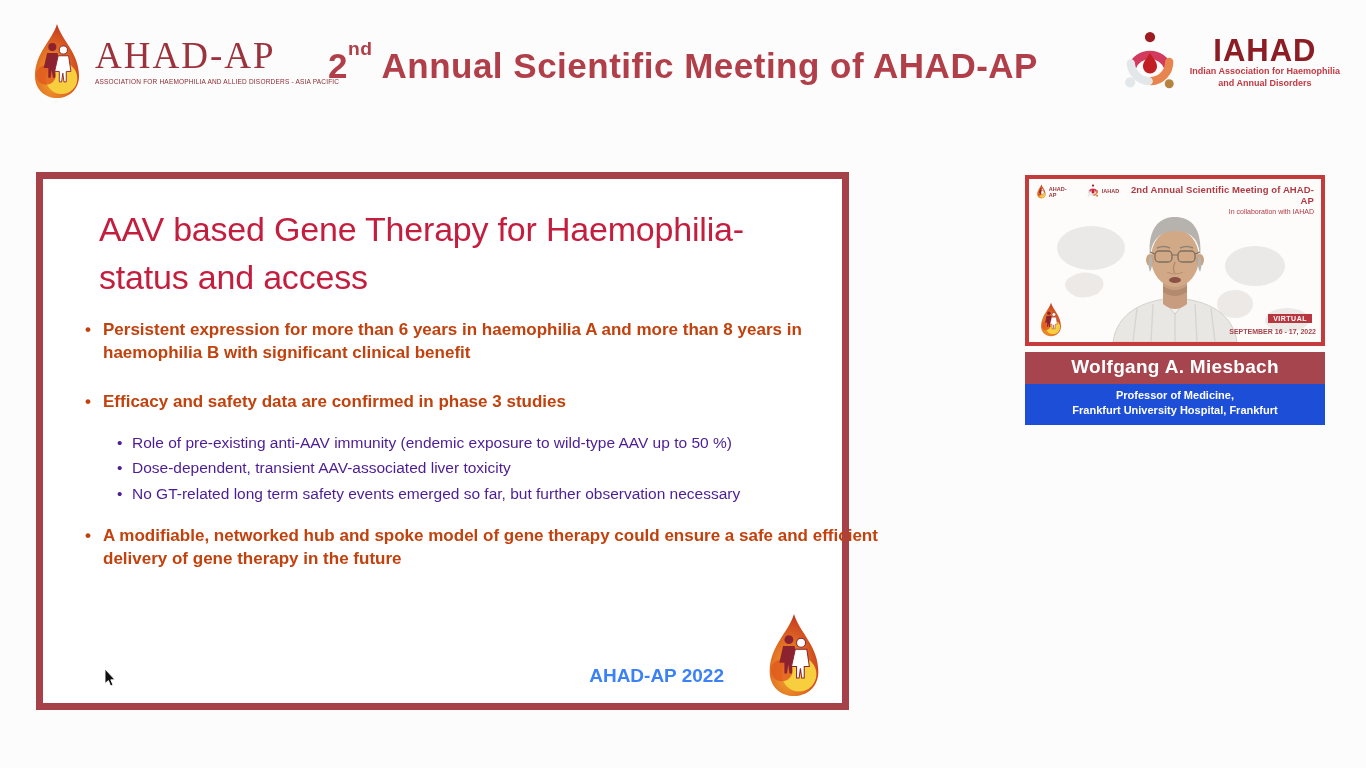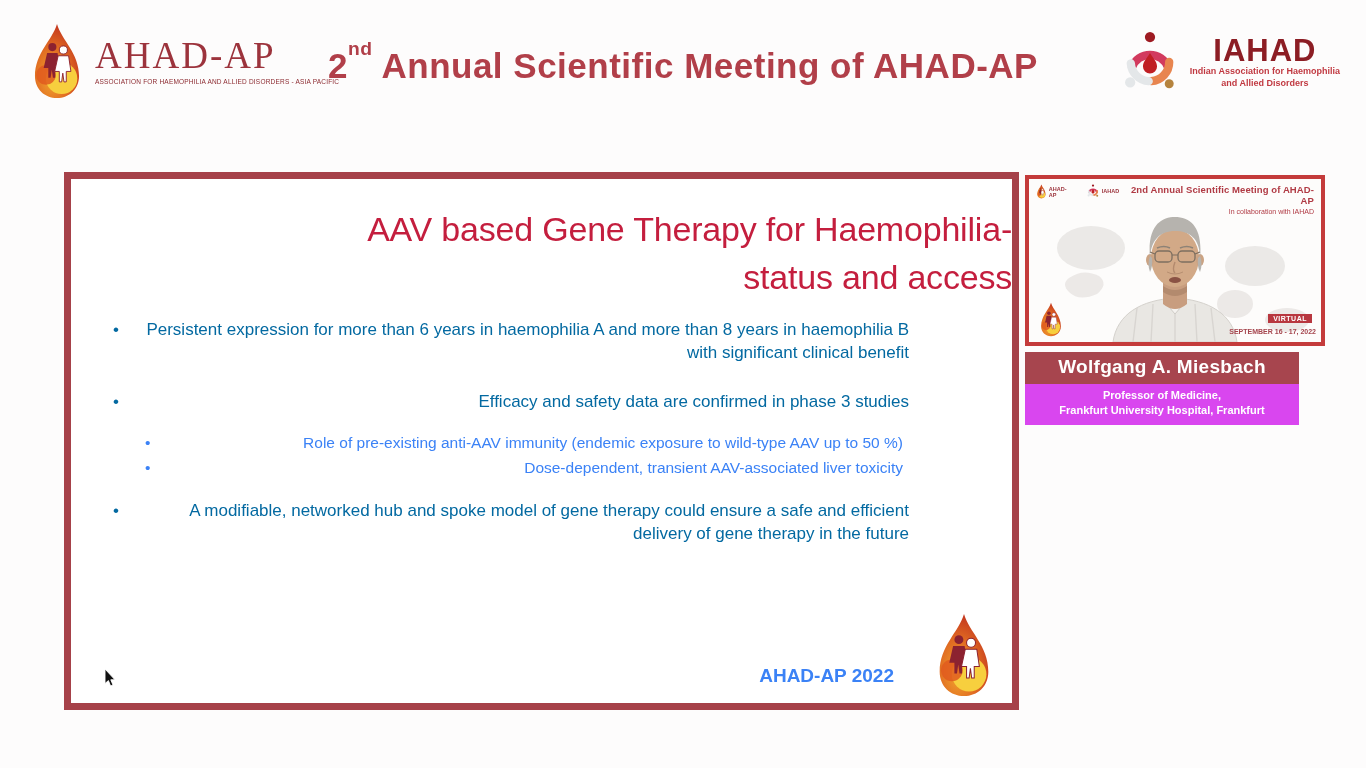--- a/index.html
+++ b/index.html
@@ -17,29 +17,29 @@
     font-size:35px; font-weight:bold; color:#b13f49; letter-spacing:0.5px; }
   .header-title sup { font-size:0.55em; position:relative; top:-0.55em; }
 
   .logo-iahad { position:absolute; right:26px; top:30px; display:flex; align-items:center; gap:8px; }
   .logo-iahad .mark { width:64px; height:64px; }
   .logo-iahad .txt { display:flex; flex-direction:column; align-items:center; }
   .logo-iahad .name { font-size:31px; font-weight:bold; color:#8c1d24; letter-spacing:1px; line-height:1; }
   .logo-iahad .tl { font-size:9px; font-weight:bold; color:#c13a42; line-height:1.3; text-align:left; }
 
   
-  .slide { position:absolute; left:64px; top:172px; width:955px; height:538px;
-    border:7px solid #a64149; background:#ffffff;text-align:right; }
+  .slide { position:absolute; left:36px; top:172px; width:813px; height:538px;
+    border:7px solid #a64149; background:#ffffff; }
   .slide-title { margin:26px 0 0 56px; font-size:34px; color:#c41e3e; line-height:1.42; letter-spacing:-0.2px; }
   .bullets { list-style:none; margin:16px 0 0 38px; width:800px; }
-  .bullets li { position:relative; padding-left:22px; color:#0369a1; font-weight:normal;
+  .bullets li { position:relative; padding-left:22px; color:#c2410c; font-weight:bold;
     font-size:17px; line-height:1.36; margin-bottom:26px; }
   .bullets li::before { content:"\2022"; position:absolute; left:4px; top:0; }
   .subbullets { list-style:none; margin:-6px 0 20px 72px; width:760px; }
-  .subbullets li { position:relative; padding-left:17px; color:#3b82f6; font-weight:normal;
+  .subbullets li { position:relative; padding-left:17px; color:#4c1d95; font-weight:normal;
     font-size:15.5px; line-height:1.32; margin-bottom:5px; }
   .subbullets li::before { content:"\2022"; position:absolute; left:2px; top:0; }
   .bullets.final li { margin-bottom:8px; }
   .slide-footer-text { position:absolute; right:118px; bottom:16px; font-size:19px; font-weight:bold; color:#3b82f6; }
   .slide-footer-drop { position:absolute; right:16px; bottom:4px; width:64px; height:88px; }
 
   
   .cursor { position:absolute; left:104px; top:669px; width:12px; height:18px; }
 
   
@@ -52,24 +52,24 @@
   .video-titles { text-align:right; }
   .video-titles .t1 { font-size:9.5px; font-weight:bold; color:#b03a44; letter-spacing:0.1px; }
   .video-titles .t2 { font-size:7px; color:#b03a44; margin-top:2px; }
   .avatar { position:absolute; left:0; bottom:0; width:292px; height:134px; z-index:1; }
   .video-drop { position:absolute; left:9px; bottom:5px; width:26px; height:35px; z-index:2; }
   .video-badge { position:absolute; right:9px; bottom:19px; background:#b8373f; color:#fff;
     font-size:7px; font-weight:bold; padding:1px 5px; letter-spacing:0.5px; z-index:2; }
   .video-date { position:absolute; right:5px; bottom:7px; font-size:7px; font-weight:bold; color:#a5454d; z-index:2; }
 
   
-  .nameplate { position:absolute; left:1025px; top:352px; width:274px; }
+  .nameplate { position:absolute; left:1025px; top:352px; width:300px; }
   .np-name { background:#a7454e; color:#fff; text-align:center; font-size:19px; font-weight:bold;
     padding:4px 0 6px; letter-spacing:0.3px; }
-  .np-role { background:#d946ef; color:#fff; text-align:center; font-size:11px; font-weight:bold;
+  .np-role { background:#1d4ed8; color:#fff; text-align:center; font-size:11px; font-weight:bold;
     line-height:1.4; padding:4px 0 6px; }
 </style>
 </head>
 <body>
 
 <div class="logo-ahad">
   <svg class="drop" viewBox="0 0 100 132">
     <defs>
       <radialGradient id="dropGrad" cx="38%" cy="72%" r="75%">
         <stop offset="0%" stop-color="#f3a92e"></stop>
@@ -110,38 +110,39 @@
         <circle cx="80" cy="84" r="7" fill="#b5833e"></circle>
         <circle cx="19" cy="82" r="8" fill="#e4e7e9"></circle>
         <path d="M50,36 c5,9 11,13 11,21 a11,11 0 1 1 -22,0 c0,-8 6,-12 11,-21 Z" fill="#c01f24"></path>
       </g>
     </defs>
     <use href="#iahadLogo"></use>
   </svg>
   <div class="txt">
     <div class="name">IAHAD</div>
     <div class="tl">Indian Association for Haemophilia</div>
-    <div class="tl">and Allied Disorders</div>
+    <div class="tl">and Annual Disorders</div>
   </div>
 </div>
 
 <div class="slide">
   <div class="slide-title">
     <div>AAV based Gene Therapy for Haemophilia-</div>
     <div>status and access</div>
   </div>
 
   <ul class="bullets">
     <li>Persistent expression for more than 6 years in haemophilia A and more than 8 years in haemophilia B with significant clinical benefit</li>
     <li>Efficacy and safety data are confirmed in phase 3 studies</li>
   </ul>
 
   <ul class="subbullets">
     <li>Role of pre-existing anti-AAV immunity (endemic exposure to wild-type AAV up to 50 %)</li>
     <li>Dose-dependent, transient AAV-associated liver toxicity</li>
+    <li>No GT-related long term safety events emerged so far, but further observation necessary</li>
   </ul>
 
   <ul class="bullets final">
     <li>A modifiable, networked hub and spoke model of gene therapy could ensure a safe and efficient delivery of gene therapy in the future</li>
   </ul>
 
   <div class="slide-footer-text">AHAD-AP 2022</div>
   <svg class="slide-footer-drop" viewBox="0 0 100 132">
       <use href="#dropLogo"></use>
     </svg>

